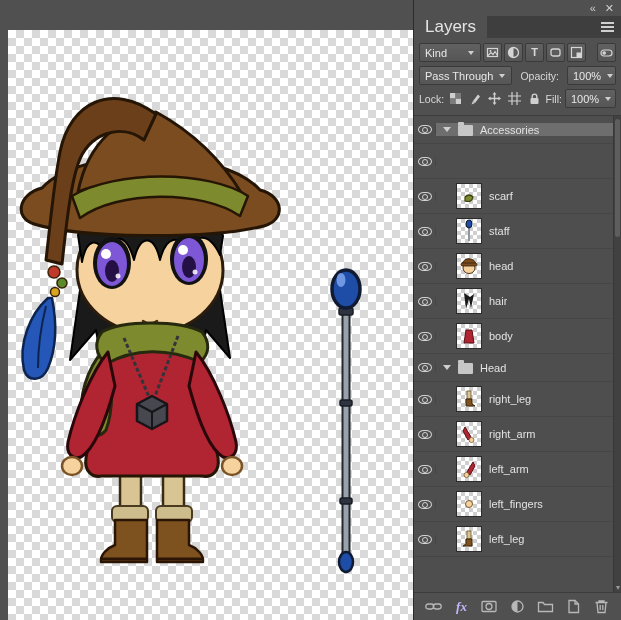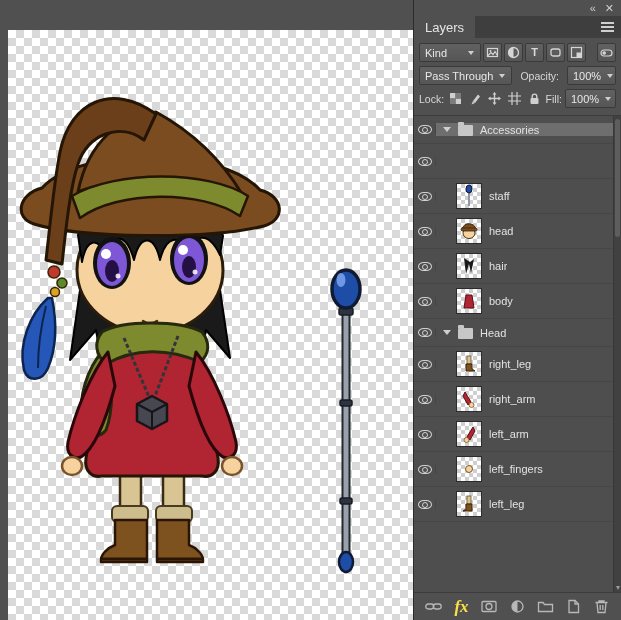--- a/index.html
+++ b/index.html
@@ -23,21 +23,21 @@
   .canvas svg{display:block}
   .s-dark{stroke:#241505;stroke-width:3;stroke-linejoin:round}
 
   
   .panel{position:absolute;left:413px;top:0;width:208px;height:620px;background:var(--panel-bg);
     border-left:1px solid var(--panel-border);display:flex;flex-direction:column}
   .panel-chrome{height:16px;display:flex;justify-content:flex-end;align-items:center;gap:9px;padding:0 7px;
     color:#cfcfcf;font-size:11px;line-height:16px}
   .panel-chrome span{cursor:default}
   .tab-bar{height:22px;background:var(--panel-dark);display:flex;align-items:stretch}
-  .tab{background:var(--panel-bg);padding:0 11px;font-size:13px;color:#e4e4e4;display:flex;align-items:center}
+  .tab{background:var(--panel-bg);padding:0 11px;font-size:17px;color:#e4e4e4;display:flex;align-items:center}
   .panel-menu{margin-left:auto;display:flex;align-items:center;padding:0 7px}
   .menu-lines{width:13px;height:2px;background:#cfcfcf;box-shadow:0 4px 0 #cfcfcf,0 -4px 0 #cfcfcf}
 
   .controls{padding:4px 4px 3px}
   .rowflex{display:flex;align-items:center}
   .select{height:19px;display:flex;align-items:center;padding:0 5px;border:1px solid #3a3a3a;border-radius:2px;
     background:linear-gradient(#616161,#565656);font-size:11px;color:#e8e8e8;white-space:nowrap;overflow:hidden}
   .select .arrow{width:0;height:0;border-left:3.5px solid transparent;border-right:3.5px solid transparent;
     border-top:4px solid #cfcfcf;margin-left:auto;padding-left:0;margin-right:1px}
   .select > span:first-child{padding-right:6px}
@@ -75,21 +75,21 @@
   .row-label{font-size:11px;color:#e2e2e2;white-space:nowrap;overflow:hidden;text-overflow:ellipsis}
 
   .scrollbar{position:absolute;top:0;right:0;width:8px;bottom:0;background:#414141;border-left:1px solid #383838}
   .scroll-thumb{position:absolute;top:3px;left:1px;right:1px;height:118px;background:#5e5e5e;border-radius:3px}
   .scroll-arrow{position:absolute;left:1.5px;width:0;height:0;border-left:2.5px solid transparent;border-right:2.5px solid transparent}
   .scroll-arrow.down{bottom:2px;border-top:4px solid #9a9a9a}
 
   .bottom-bar{height:27px;display:flex;align-items:center;justify-content:space-between;padding:0 10px;background:var(--panel-bg)}
   .bb-icon{display:flex;align-items:center;justify-content:center;width:19px;height:17px}
   .bb-icon svg{stroke:#b8b8b8;fill:none;stroke-width:1.3}
-  .fx-glyph{font-size:17px;font-style:italic;font-weight:bold;color:#fde047;font-family:"Liberation Serif",serif}
+  .fx-glyph{font-size:13px;font-style:italic;font-weight:bold;color:#c4b5fd;font-family:"Liberation Serif",serif}
 </style>
 </head>
 <body>
 
 <div class="app">
 
   <div class="top-chrome"></div>
   <div class="left-chrome"></div>
 
   <div class="canvas">
@@ -303,20 +303,33 @@
             <span class="row-label">Accessories</span>
           </div>
         </div>
 
         <div class="row layer">
           <span class="eye-cell">
               <span class="eye"></span>
             </span>
         </div>
 
+        <div class="row layer">
+          <span class="eye-cell">
+              <span class="eye"></span>
+            </span>
+          <div class="row-content">
+            <span class="thumb">
+              <svg width="24" height="24" viewBox="0 0 24 24">
+                <path d="M8,13 q4,-4 8,0 q-1,6 -8,4 z" fill="#7d8a2e" stroke="#3a3f10" stroke-width="1.2"></path>
+              </svg>
+            </span>
+            <span class="row-label">scarf</span>
+          </div>
+        </div>
 
         <div class="row layer">
           <span class="eye-cell">
               <span class="eye"></span>
             </span>
           <div class="row-content">
             <span class="thumb">
               <svg width="24" height="24" viewBox="0 0 24 24">
                 <path d="M12,4 V22" stroke="#8f98a3" stroke-width="2"></path>
                 <ellipse cx="12" cy="5" rx="3" ry="4" fill="#1d4da6" stroke="#131a2e" stroke-width="1"></ellipse>

